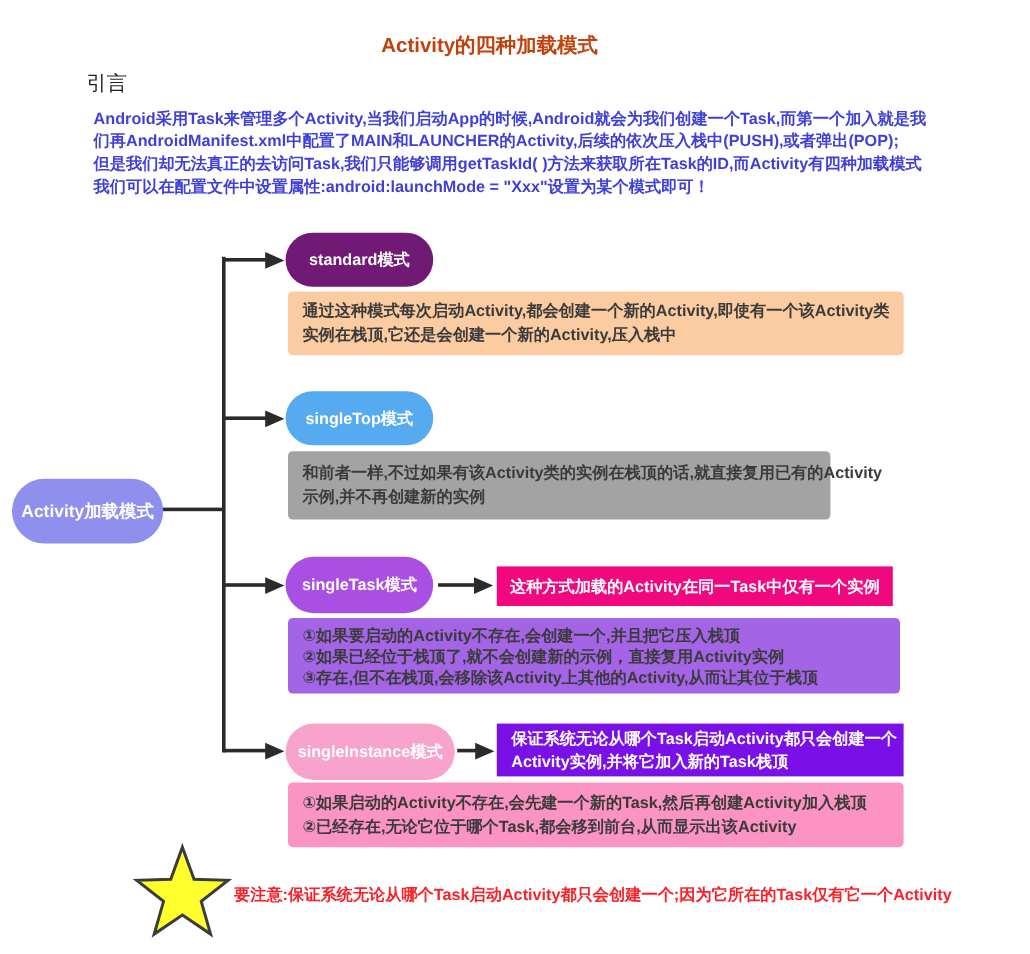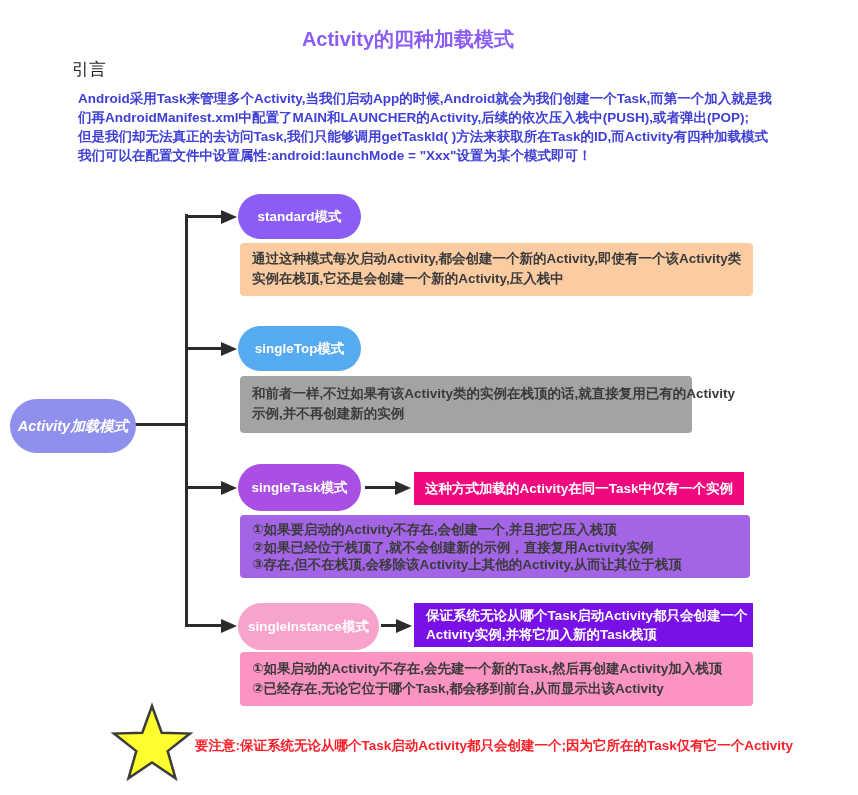--- a/index.html
+++ b/index.html
@@ -1,30 +1,30 @@
 <!DOCTYPE html>
 <html><head>
 <meta charset="utf-8">
 <style>
   * { margin:0; padding:0; box-sizing:border-box; }
   body { background:#ffffff; font-family:"Liberation Sans","DejaVu Sans",sans-serif; }
   .canvas { position:relative; width:858px; height:795px; background:#ffffff; overflow:hidden; }
 
   .page-title { position:absolute; top:26px; left:0; width:816px; text-align:center;
-    color:#8b5cf6; font-weight:bold; font-size:20px; }
+    color:#c2410c; font-weight:bold; font-size:17px; }
 
   .intro-heading { position:absolute; top:58px; left:72px; color:#1f1f1f; font-size:17px; font-weight:500; }
   .intro { position:absolute; top:89px; left:78px; color:#4040d8; font-weight:bold;
     font-size:13.5px; line-height:19px; white-space:nowrap; }
 
   .pill { position:absolute; display:flex; align-items:center; justify-content:center;
     color:#ffffff; font-weight:bold; font-size:13.5px; border-radius:24px; }
   .root-pill { left:10px; top:399px; width:126px; height:54px; background:#8f8fed;
-    border-radius:27px; font-size:14.5px;font-style:italic; }
-  .node-standard { left:238px; top:194px; width:123px; height:45px; background:#8b5cf6; }
+    border-radius:27px; font-size:14.5px; }
+  .node-standard { left:238px; top:194px; width:123px; height:45px; background:#701a75; }
   .node-singletop { left:238px; top:326px; width:123px; height:45px; background:#55aaf0;justify-content:center; }
   .node-singletask { left:238px; top:464px; width:123px; height:47px; background:#aa4fe3; }
   .node-singleinstance { left:238px; top:603px; width:141px; height:47px; background:#f8a3cb; }
 
   .desc { position:absolute; border-radius:4px; color:#3b3b3b; font-weight:bold;
     font-size:13.5px; line-height:20px; padding:6px 12px; white-space:nowrap; }
   .desc-standard { left:240px; top:243px; width:513px; height:53px; background:#fbcba1; }
   .desc-singletop { left:240px; top:376px; width:452px; height:57px; background:#a3a3a3; padding-top:8px; }
   .desc-singletask { left:240px; top:515px; width:510px; height:63px; background:#a364e6;
     line-height:17.5px; padding-top:6px; }

